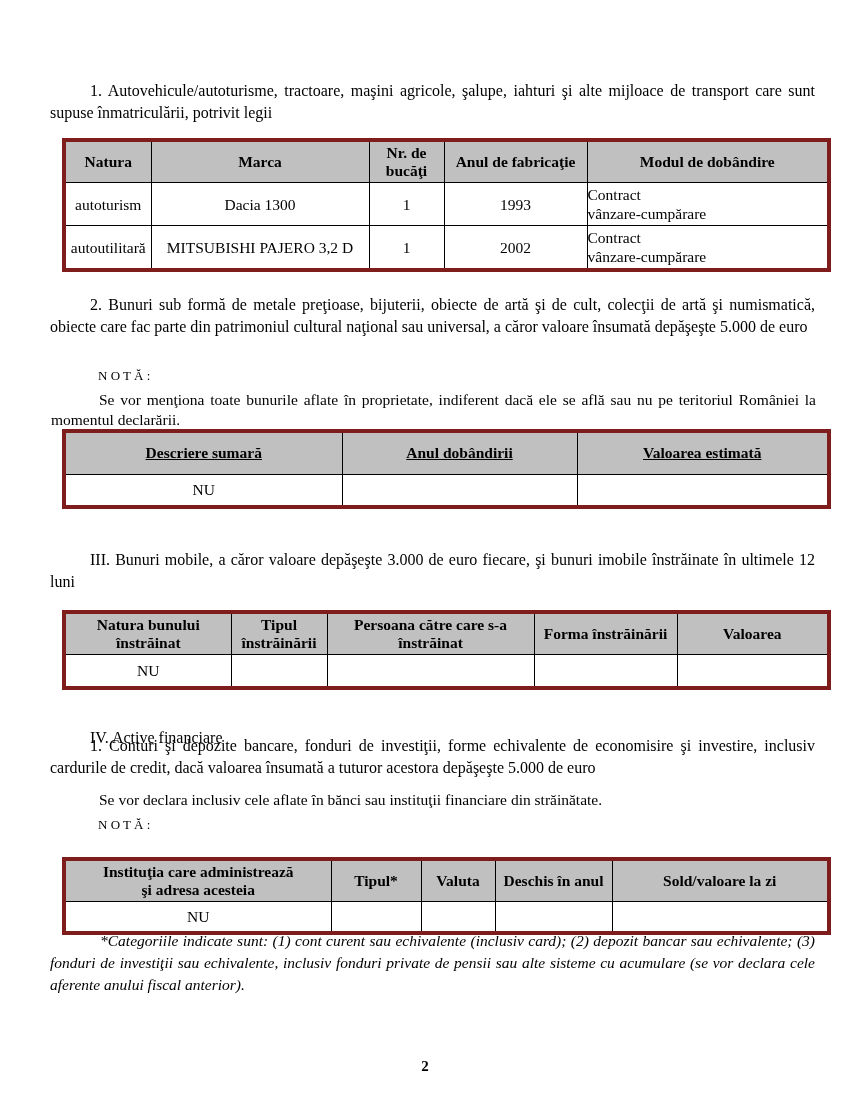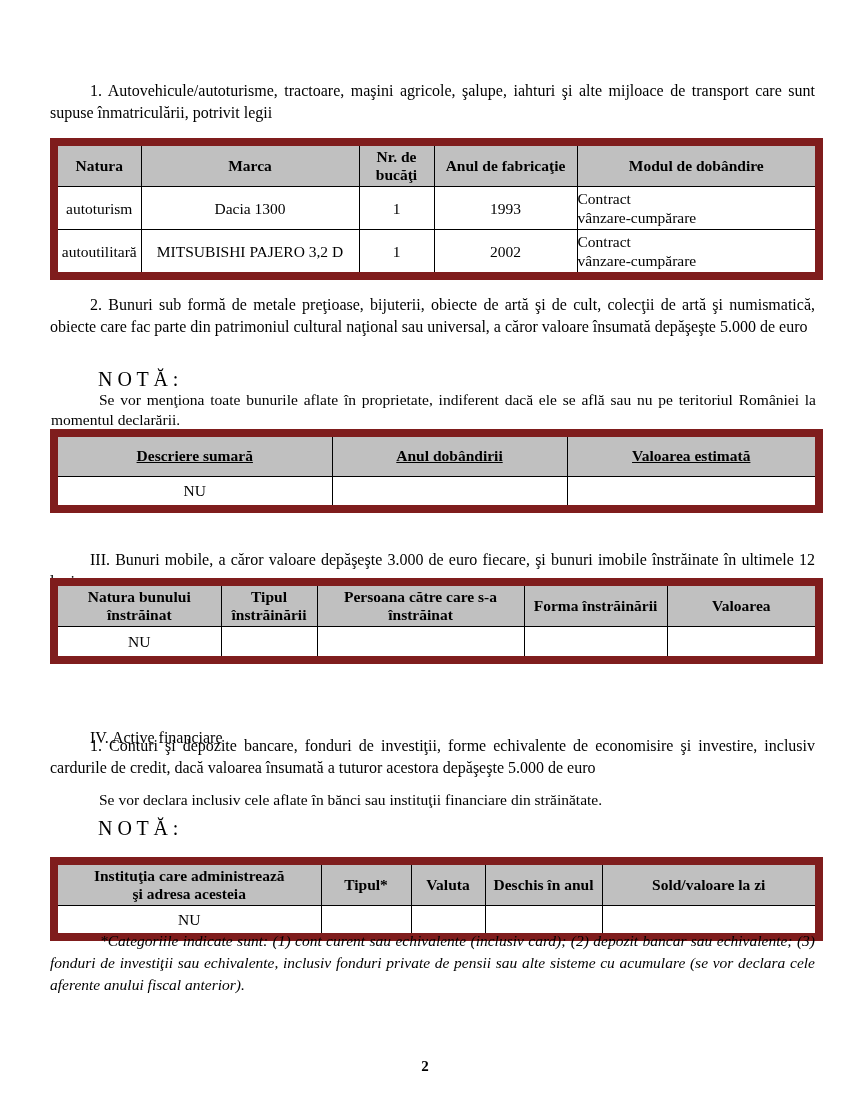--- a/index.html
+++ b/index.html
@@ -15,21 +15,21 @@
 
   .heading {
     font-weight: normal;
     font-size: 16px;
     line-height: 22px;
     text-align: justify;
     text-indent: 40px;
     margin: 0;
   }
   .note-label {
-    font-size: 20px;
+    font-size: 13px;
     text-indent: 48px;
     margin: 0;
   }
   .note-text {
     font-size: 15.5px;
     line-height: 20px;
     text-align: justify;
     text-indent: 48px;
     margin: 1px;
   }
@@ -47,21 +47,22 @@
     width: 850px;
     text-align: center;
     font-weight: bold;
     font-size: 15px;
   }
 
   table.doc-table {
     border-collapse: collapse;
     table-layout: fixed;
     width: 765px;
-    border: 8px solid #7f1d1d;
+    border: 4px solid #7f1d1d;
+    margin-left: 12px;
   }
   table.doc-table th, table.doc-table td {
     border: 1.5px solid #000000;
     overflow: hidden;
   }
   table.doc-table th {
     background: #c0c0c0;
     font-weight: bold;
     font-size: 15.5px;
     line-height: 18px;
@@ -157,21 +158,21 @@
     <tr>
       <td>NU</td>
       <td></td>
       <td></td>
     </tr>
   </tbody>
 </table>
 
 <p class="block heading" style="top:549px">III. Bunuri mobile, a căror valoare depăşeşte 3.000 de euro fiecare, şi bunuri imobile înstrăinate în ultimele 12 luni</p>
 
-<table class="doc-table t3 block" style="top:578px">
+<table class="doc-table t3 block" style="top:610px">
   <colgroup>
     <col style="width:167px">
       <col style="width:96px">
       <col style="width:207px">
     <col style="width:143px">
       <col style="width:152px">
   </colgroup>
   <thead>
     <tr>
       <th>Natura bunului înstrăinat</th>

